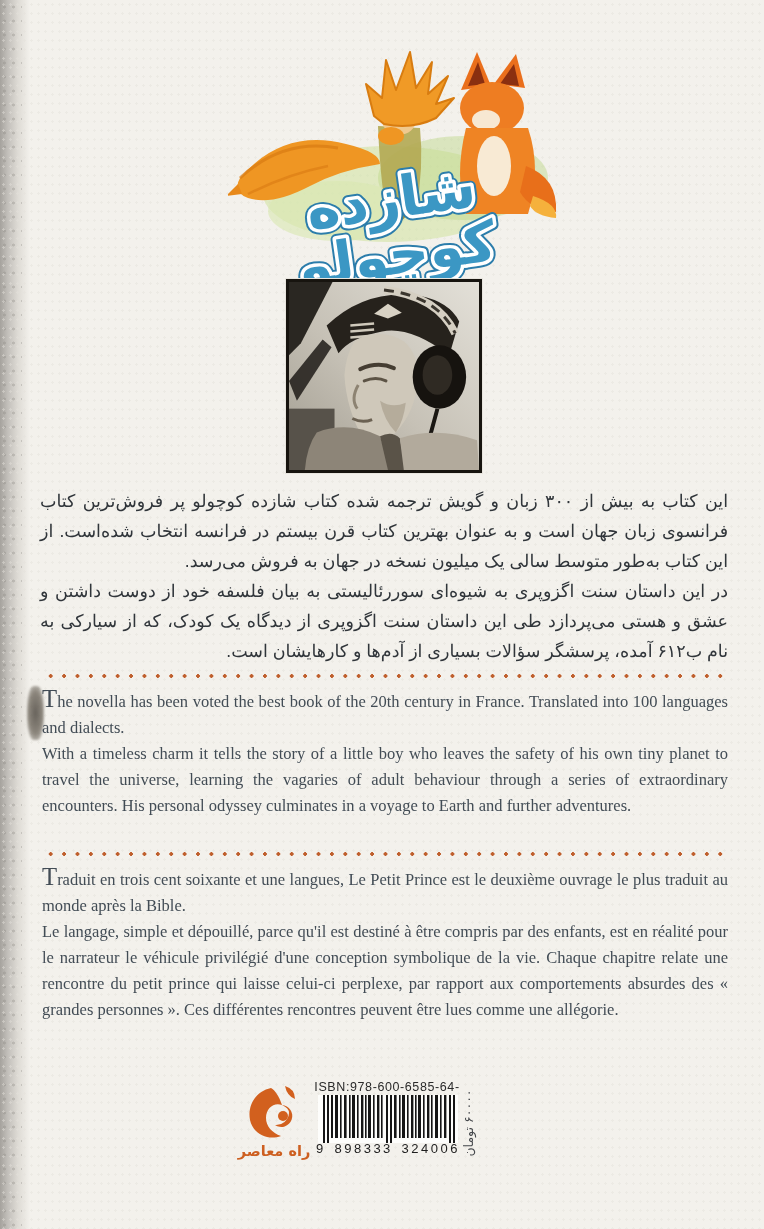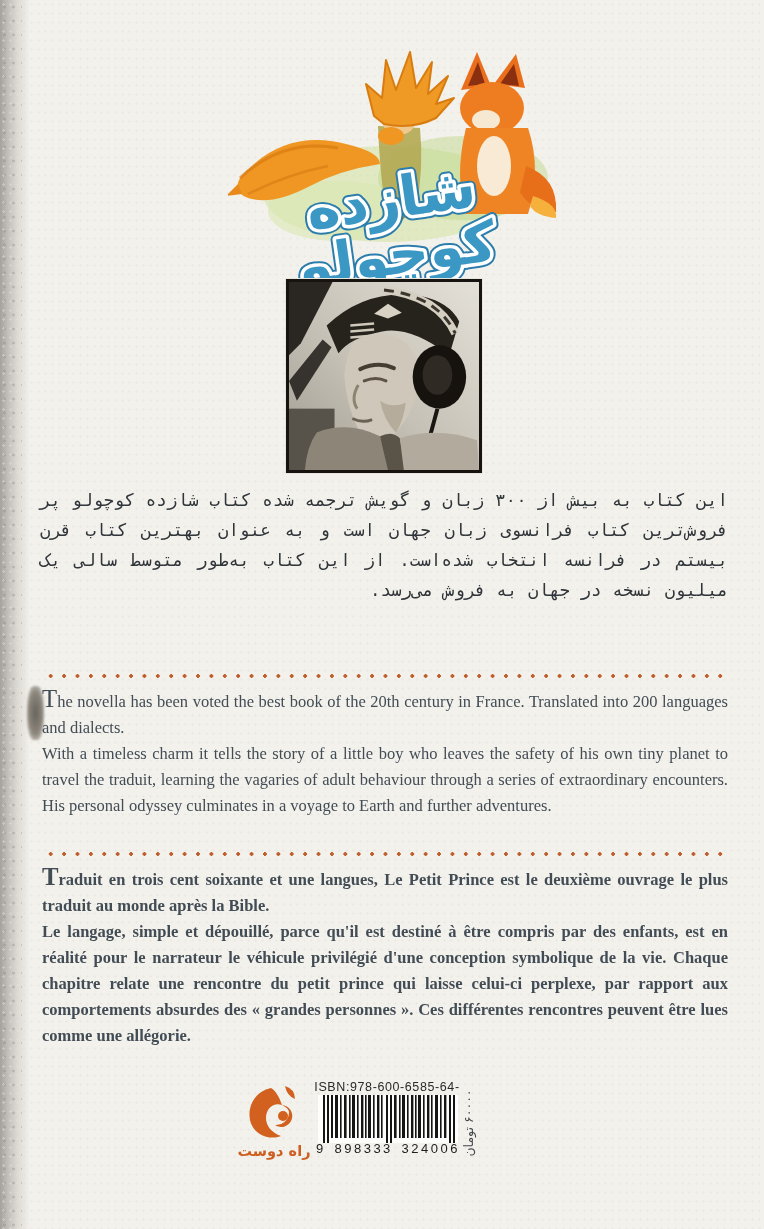--- a/index.html
+++ b/index.html
@@ -28,38 +28,38 @@
     opacity:.75;filter:blur(1px);
   }
   .cover-art{position:absolute;left:228px;top:46px;width:330px;height:240px;}
   .author-photo{
     position:absolute;left:286px;top:279px;width:190px;height:188px;
     border:3px solid #17140f;background:#c9c4ba;box-shadow:0 0 0 1px #e8e5de;
   }
   .fa-block{
     position:absolute;left:40px;top:486px;width:688px;
     direction:rtl;text-align:justify;
-    font-family:Liberation Mono, monospace;
+    font-family:Liberation Sans, sans-serif;
     font-size:17.5px;line-height:30px;color:#30353a;
   }
   .fa-block p{margin:0;}
   .dots{
     position:absolute;left:44px;width:682px;height:6px;
     background-image:radial-gradient(circle,#bf5f2d 1.6px,rgba(0,0,0,0) 1.9px);
     background-size:13.4px 6px;background-repeat:repeat-x;background-position:0 50%;
   }
   .dots-1{top:673px;}
   .dots-2{top:851px;}
   .latin-block{
     position:absolute;left:42px;width:686px;
     text-align:justify;font-size:16.5px;line-height:26px;color:#424c55;
   }
   .latin-block p{margin:0;}
   .en-block{top:688px;}
-  .fr-block{top:866px;font-weight:bold;}
+  .fr-block{top:866px;}
   p.lead::first-letter{font-size:1.5em;line-height:.85;}
   .publisher-logo{position:absolute;left:241px;top:1082px;width:66px;height:60px;}
   .publisher-name{
     position:absolute;left:228px;top:1143px;width:92px;text-align:center;
     direction:rtl;font-family:"DejaVu Sans", sans-serif;
     font-size:14.5px;font-weight:bold;color:#cd5f20;
   }
   .isbn-label{
     position:absolute;left:314px;top:1080px;width:146px;text-align:center;
     font-family:"Liberation Sans", sans-serif;font-size:12.5px;letter-spacing:.6px;color:#2a2a2a;
@@ -173,43 +173,44 @@
   <ellipse cx="150" cy="94" rx="15" ry="20" fill="#2f2a23"></ellipse>
   <path d="M150,128 Q144,152 136,176" stroke="#1a1713" stroke-width="4" fill="none"></path>
 
   <path d="M28,152 Q60,140 92,156 L102,190 L16,190 Q18,166 28,152 Z" fill="#8d8578"></path>
   <path d="M92,156 Q104,150 112,158 L118,190 L100,190 Z" fill="#5a5348"></path>
   <path d="M112,158 Q150,146 190,160 L192,190 L116,190 Z" fill="#b2aa9c"></path>
 </svg>
 
 <div class="fa-block">
   <p>این کتاب به بیش از ۳۰۰ زبان و گویش ترجمه شده کتاب شازده کوچولو پر فروش‌ترین کتاب فرانسوی زبان جهان است و به عنوان بهترین کتاب قرن بیستم در فرانسه انتخاب شده‌است. از این کتاب به‌طور متوسط سالی یک میلیون نسخه در جهان به فروش می‌رسد.</p>
+  <p>در این داستان سنت اگزوپری به شیوه‌ای سوررئالیستی به بیان فلسفه خود از دوست داشتن و عشق و هستی می‌پردازد طی این داستان سنت اگزوپری از دیدگاه یک کودک، که از سیارکی به نام ب۶۱۲ آمده، پرسشگر سؤالات بسیاری از آدم‌ها و کارهایشان است.</p>
 </div>
 
 <div class="dots dots-1"></div>
 
 <div class="latin-block en-block">
-  <p class="lead">The novella has been voted the best book of the 20th century in France. Translated into 200 languages and dialects.</p>
-  <p>With a timeless charm it tells the story of a little boy who leaves the safety of his own tiny planet to travel the traduit, learning the vagaries of adult behaviour through a series of extraordinary encounters. His personal odyssey culminates in a voyage to Earth and further adventures.</p>
+  <p class="lead">The novella has been voted the best book of the 20th century in France. Translated into 100 languages and dialects.</p>
+  <p>With a timeless charm it tells the story of a little boy who leaves the safety of his own tiny planet to travel the universe, learning the vagaries of adult behaviour through a series of extraordinary encounters. His personal odyssey culminates in a voyage to Earth and further adventures.</p>
 </div>
 
 <div class="dots dots-2"></div>
 
 <div class="latin-block fr-block">
   <p class="lead">Traduit en trois cent soixante et une langues, Le Petit Prince est le deuxième ouvrage le plus traduit au monde après la Bible.</p>
   <p>Le langage, simple et dépouillé, parce qu'il est destiné à être compris par des enfants, est en réalité pour le narrateur le véhicule privilégié d'une conception symbolique de la vie. Chaque chapitre relate une rencontre du petit prince qui laisse celui-ci perplexe, par rapport aux comportements absurdes des « grandes personnes ». Ces différentes rencontres peuvent être lues comme une allégorie.</p>
 </div>
 
 <svg class="publisher-logo" viewBox="0 0 66 60">
   <path d="M30,6 C16,9 6,22 9,38 C12,52 27,59 40,54 C31,51 25,44 25,36 C25,26 33,20 41,23 C38,14 34,8 30,6 Z" fill="#d2601e"></path>
   <path d="M41,23 a11,11 0 1 1 -7,20 a13,13 0 0 0 14,-12 q0-5 -7,-8 Z" fill="#d2601e"></path>
   <path d="M44,4 q10,3 10,13 q-8-3 -10-13 Z" fill="#d2601e"></path>
   <circle cx="42" cy="34" r="5" fill="#d2601e"></circle>
 </svg>
-<div class="publisher-name">راه دوست</div>
+<div class="publisher-name">راه معاصر</div>
 
 <div class="isbn-label">ISBN:978-600-6585-64-2</div>
 <svg class="barcode" viewBox="0 0 140 48" preserveAspectRatio="none">
   <rect x="0" y="0" width="140" height="48" fill="#fdfdfb"></rect>
   <g fill="#151515">
     <rect x="5" y="0" width="2" height="48"></rect>
       <rect x="9" y="0" width="2" height="48"></rect>
     <rect x="13" y="0" width="2" height="43"></rect>
       <rect x="17" y="0" width="3" height="43"></rect>
     <rect x="22" y="0" width="1.6" height="43"></rect>

